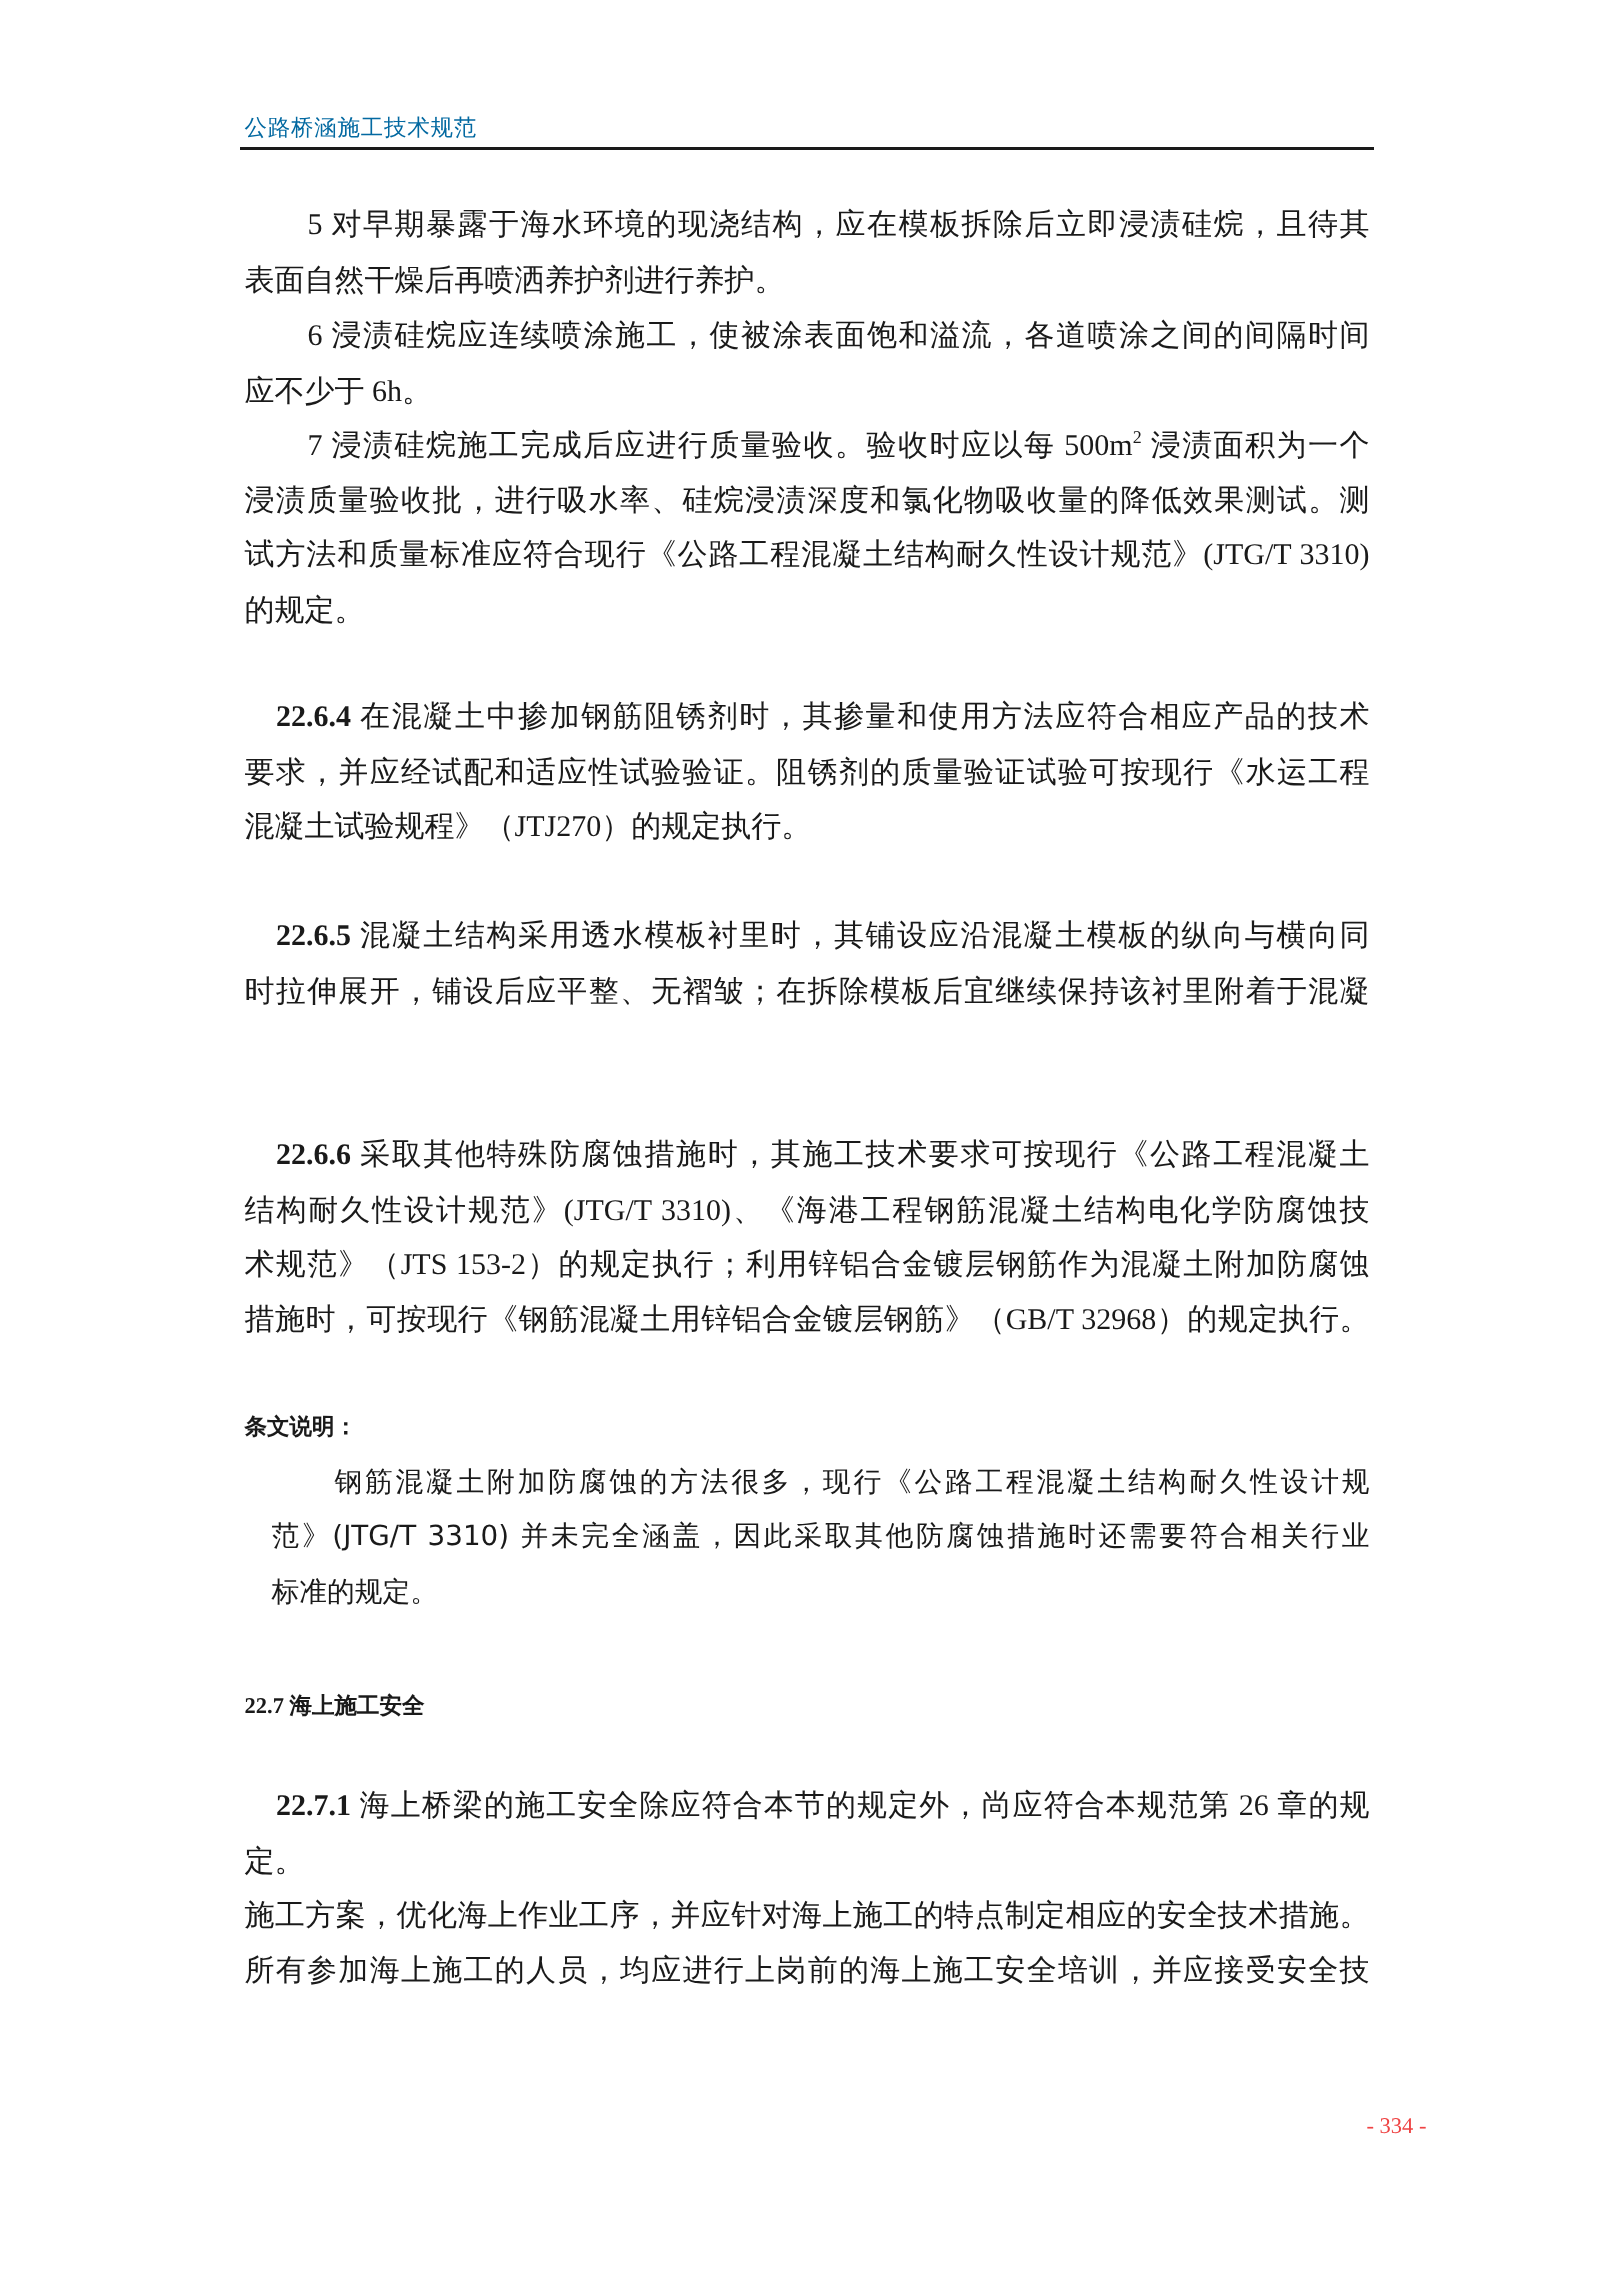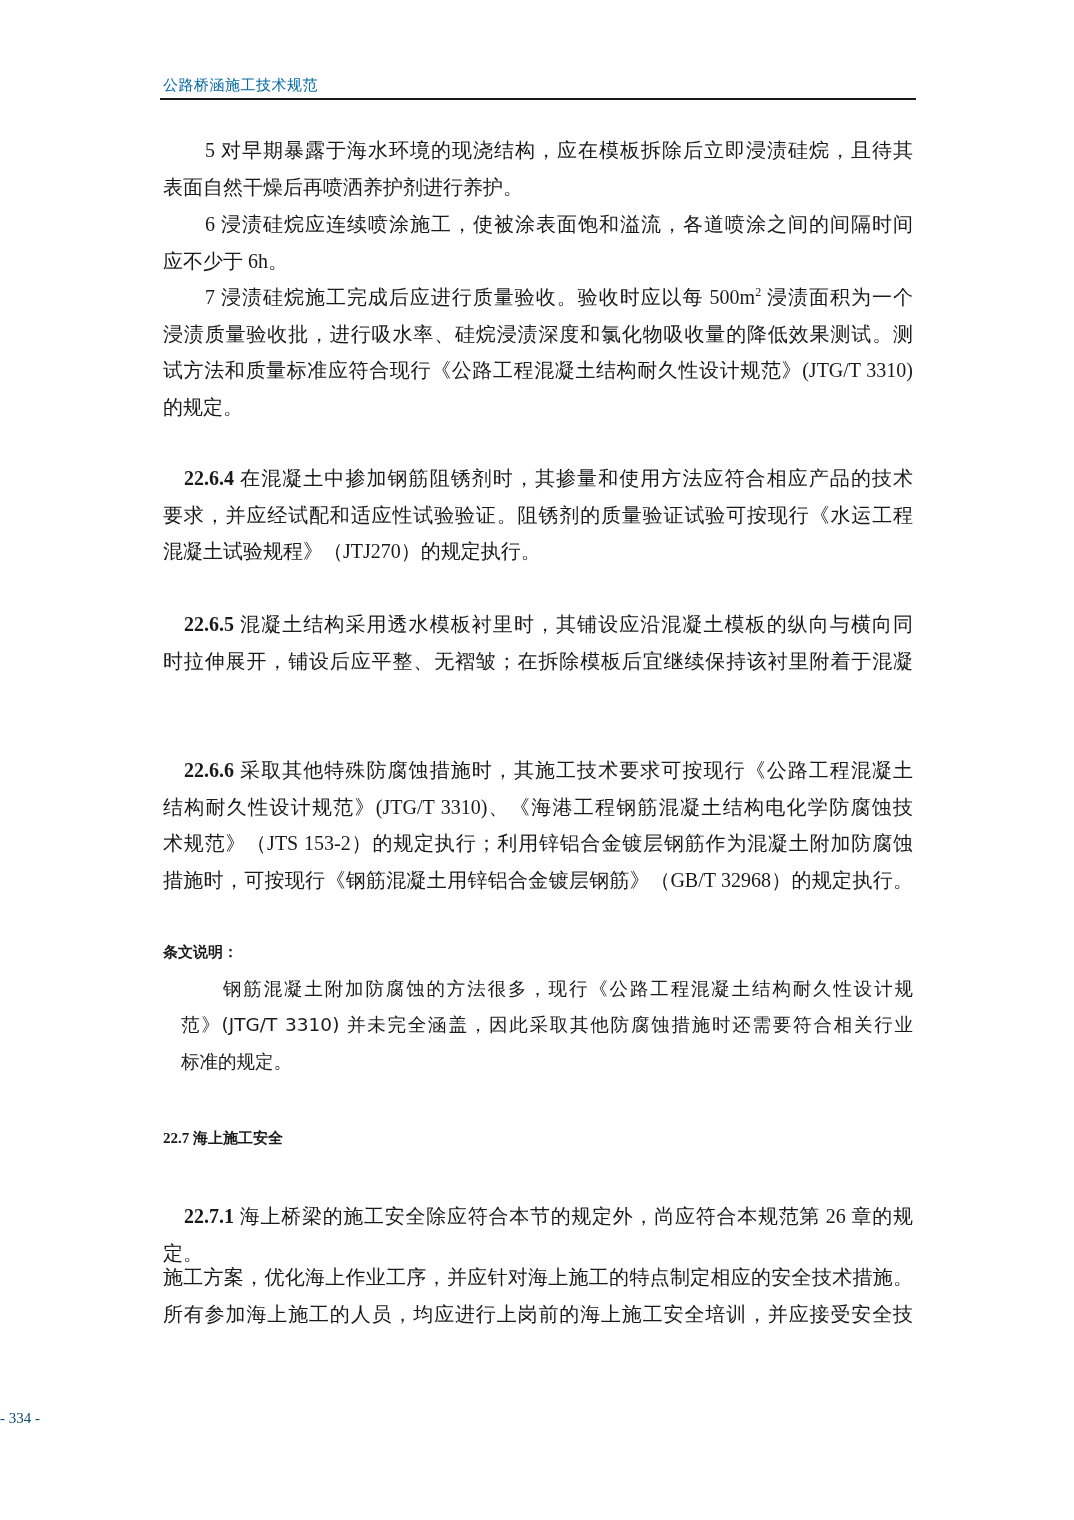--- a/index.html
+++ b/index.html
@@ -9,21 +9,21 @@
   .header-rule { position: absolute; left: 160px; top: 98px; width: 756px; height: 2px; background: #1a1a1a; }
   .block { position: absolute; left: 163px; width: 750px; font-size: 20px; line-height: 36.5px; text-align: justify; }
   .line { display: block; white-space: nowrap; height: 36.5px; }
   .just { text-align: justify; text-align-last: justify; white-space: normal; }
   .indent { padding-left: 42px; }
   .num { font-weight: bold; }
   .sup { font-size: 12px; vertical-align: super; line-height: 0; }
   .expl-title { font-weight: bold; font-family: Liberation Serif, serif; font-size: 15px; }
   .expl { font-family: "DejaVu Sans", sans-serif; font-size: 18.5px; margin-left: 18px; }
   .section-title { font-weight: normal; font-size: 15px; }
-  .footer { position: absolute; top: 1410px; left: 0; width: 951px; text-align: left; font-size: 15px; color: #0c4a6e; }
+  .footer { position: absolute; top: 1410px; left: 0; width: 951px; text-align: right; font-size: 15px; color: #ef4444; }
 </style>
 </head>
 <body>
 
 <div class="header-title">公路桥涵施工技术规范</div>
 <div class="header-rule"></div>
 
 <div class="block" style="top:132px;">
   <span class="line just indent">5 对早期暴露于海水环境的现浇结构，应在模板拆除后立即浸渍硅烷，且待其</span>
   <span class="line">表面自然干燥后再喷洒养护剂进行养护。</span>
@@ -63,21 +63,21 @@
   <span class="line expl-title">条文说明：</span>
   <span class="line just indent expl">钢筋混凝土附加防腐蚀的方法很多，现行《公路工程混凝土结构耐久性设计规</span>
   <span class="line just expl">范》(JTG/T 3310) 并未完全涵盖，因此采取其他防腐蚀措施时还需要符合相关行业</span>
   <span class="line expl">标准的规定。</span>
 </div>
 
 <div class="block section-title" style="top:1120px;">
   <span class="line"><b>22.7 海上施工安全</b></span>
 </div>
 
-<div class="block" style="top:1186px;margin-top:12px;">
+<div class="block" style="top:1186px;">
   <span class="line just" style="padding-left:21px;"><span class="num">22.7.1</span><span> 海上桥梁的施工安全除应符合本节的规定外，尚应符合本规范第 26 章的规</span></span>
   <span class="line">定。</span>
 </div>
 
 <div class="block" style="top:1259px;">
   <span class="line just">施工方案，优化海上作业工序，并应针对海上施工的特点制定相应的安全技术措施。</span>
   <span class="line just">所有参加海上施工的人员，均应进行上岗前的海上施工安全培训，并应接受安全技</span>
 </div>
 
 <div class="footer">- 334 -</div>

